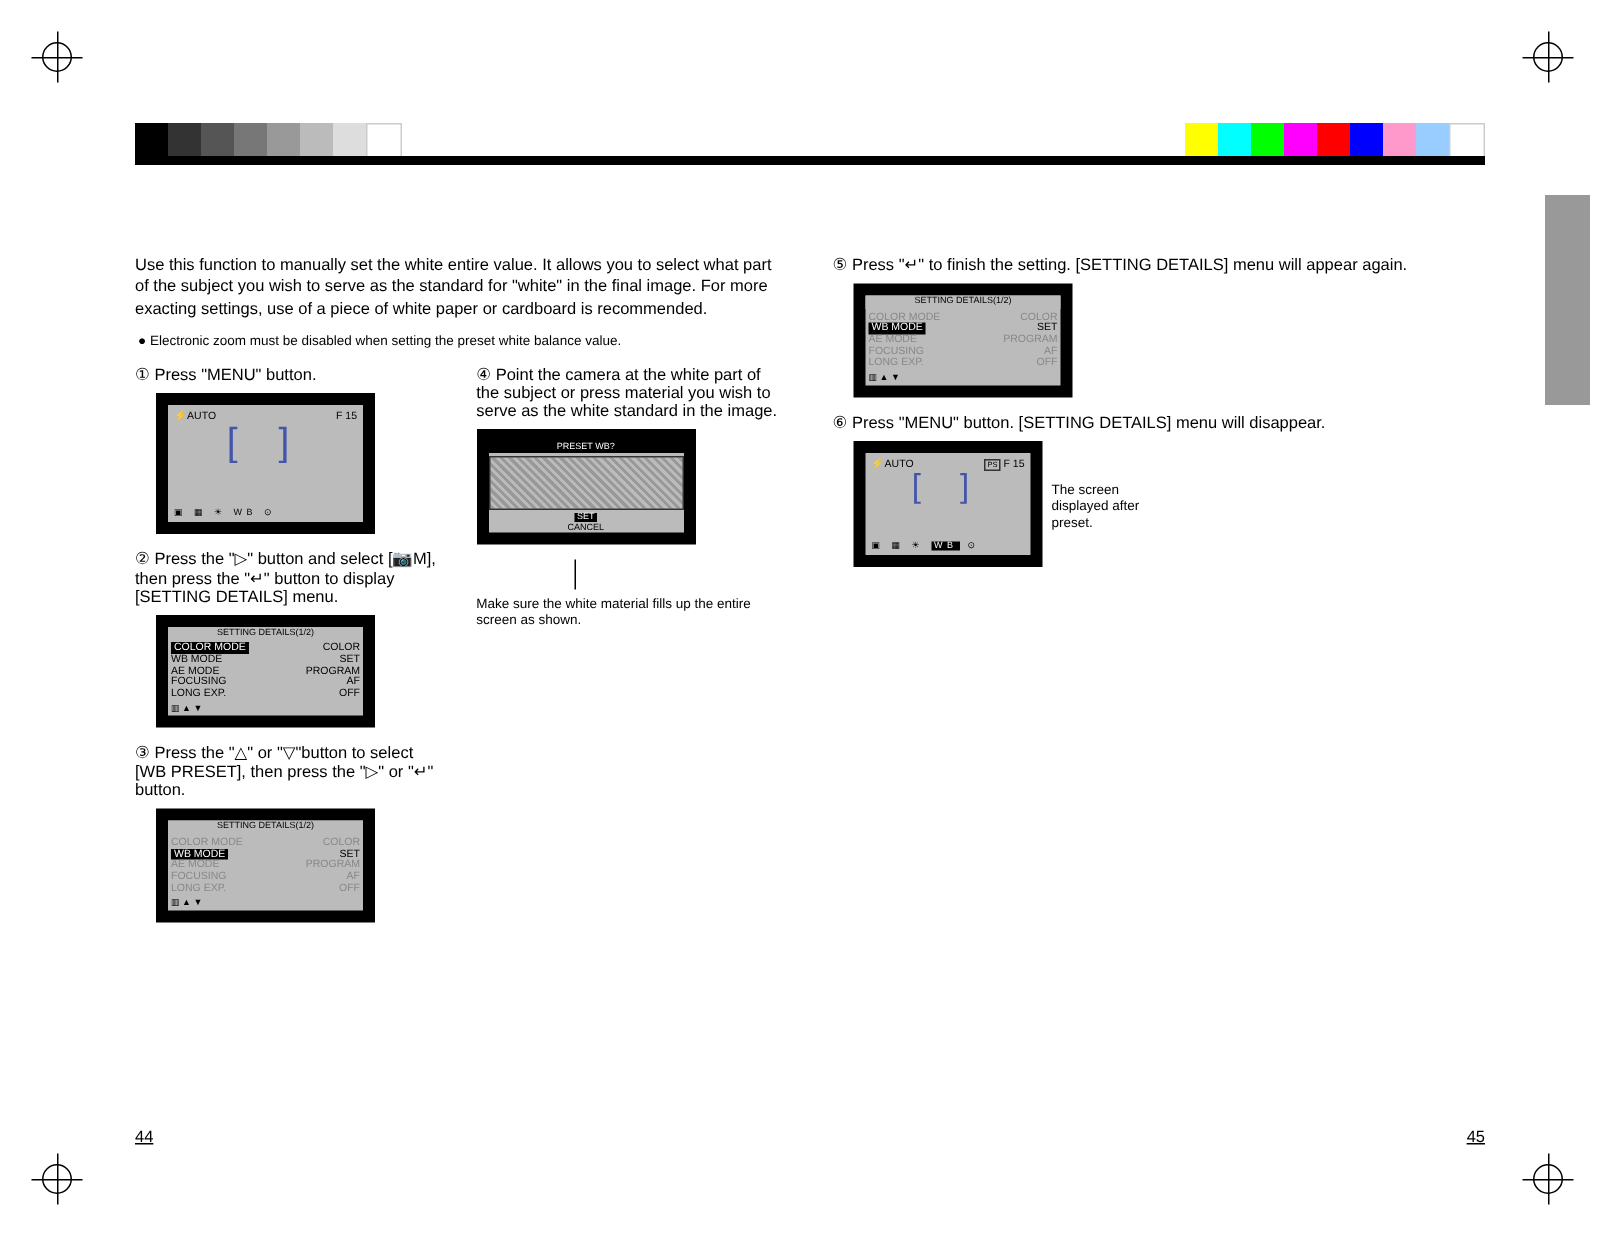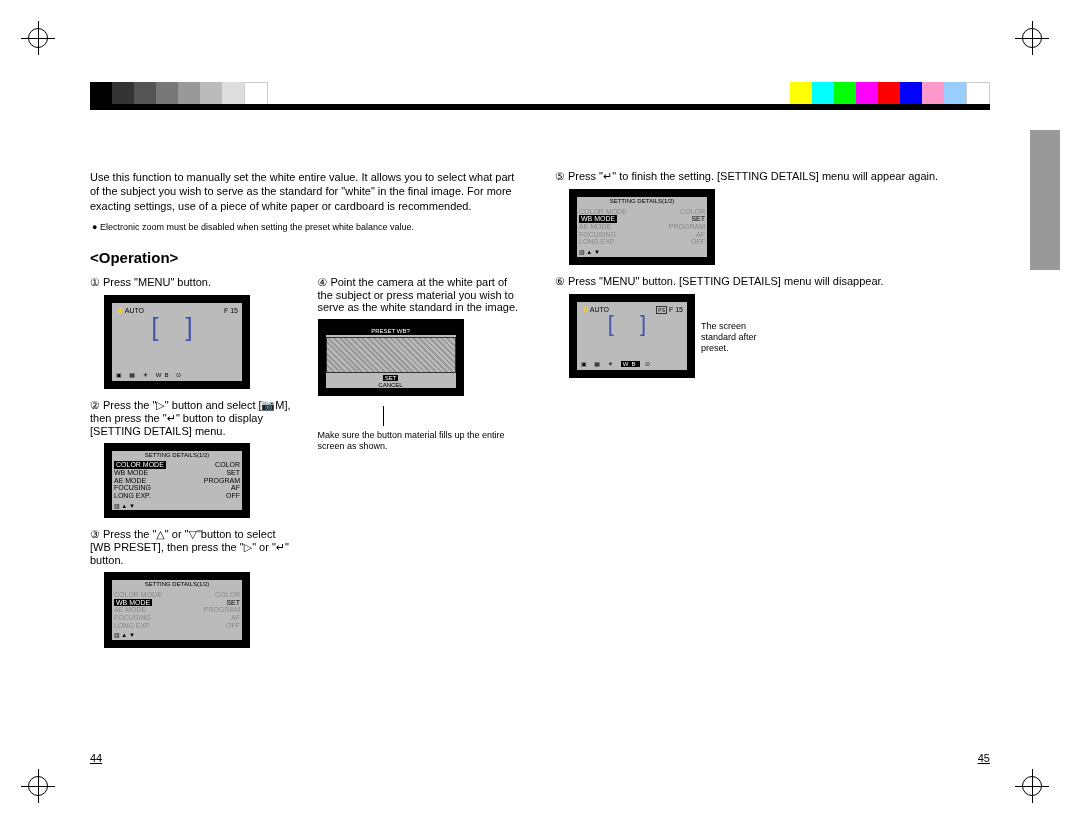--- a/index.html
+++ b/index.html
@@ -129,21 +129,20 @@
     <div style="background:#fff;border:1px solid #ccc"></div>
 </div>
 <div class="black-bar"></div>
 <div class="gray-block"></div>
 
 <div class="page">
   <div class="left-page" style="position:relative;">
     <p class="intro">Use this function to manually set the white entire value. It allows you to select what part of the subject you wish to serve as the standard for "white" in the final image. For more exacting settings, use of a piece of white paper or cardboard is recommended.</p>
     <p class="bullet-note">● Electronic zoom must be disabled when setting the preset white balance value.</p>
 
-    <h3 style="margin-top:16px;">&lt;Operation&gt;</h3>
 
     <div class="columns">
       <div class="col">
         <div class="step">① Press "MENU" button.</div>
 
         <div class="lcd">
           <div class="lcd-inner" style="height:70px;position:relative;">
             <div class="lcd-row">
                 <span>⚡AUTO</span>
                 <span>F 15</span>
@@ -223,21 +222,21 @@
           <div class="lcd-inner" style="padding:0;">
             <div class="lcd-title" style="background:#000;color:#fff;">PRESET WB?</div>
             <div class="area"></div>
             <div style="text-align:center;font-size:6px;">
               <span class="lcd-hl">SET</span><br>
               <span>CANCEL</span>
             </div>
           </div>
         </div>
         <div style="border-left:1px solid #000;height:20px;margin-left:65px;"></div>
-        <p class="note-small">Make sure the button material fills up the entire screen as shown.</p>
+        <p class="note-small">Make sure the white material fills up the entire screen as shown.</p>
       </div>
     </div>
     <span class="page-num left">44</span>
   </div>
 
   <div class="right-page right-col" style="position:relative;">
     <div class="step">⑤ Press "↵" to finish the setting. [SETTING DETAILS] menu will appear again.</div>
 
     <div class="lcd rside-lcd" style="margin-left:14px;">
       <div class="lcd-inner" style="padding:0;">
@@ -274,19 +273,19 @@
       <div class="lcd rside-lcd" style="margin-left:14px;width:110px;">
         <div class="lcd-inner" style="height:60px;position:relative;">
           <div class="lcd-row">
               <span>⚡AUTO</span>
               <span><span style="border:1px solid #333;font-size:5px;padding:0 1px;">PS</span> <span>F 15</span></span>
             </div>
           <div class="lcd-brackets" style="font-size:22px;">[ ]</div>
           <div class="lcd-icons" style="position:absolute;bottom:2px;">▣ ▦ ☀ <span class="lcd-hl">WB</span> ⊙</div>
         </div>
       </div>
-      <span class="screen-note">The screen standard after preset.</span>
+      <span class="screen-note">The screen displayed after preset.</span>
     </div>
 
 
     <span class="page-num right">45</span>
   </div>
 </div>
 
 </body></html>

